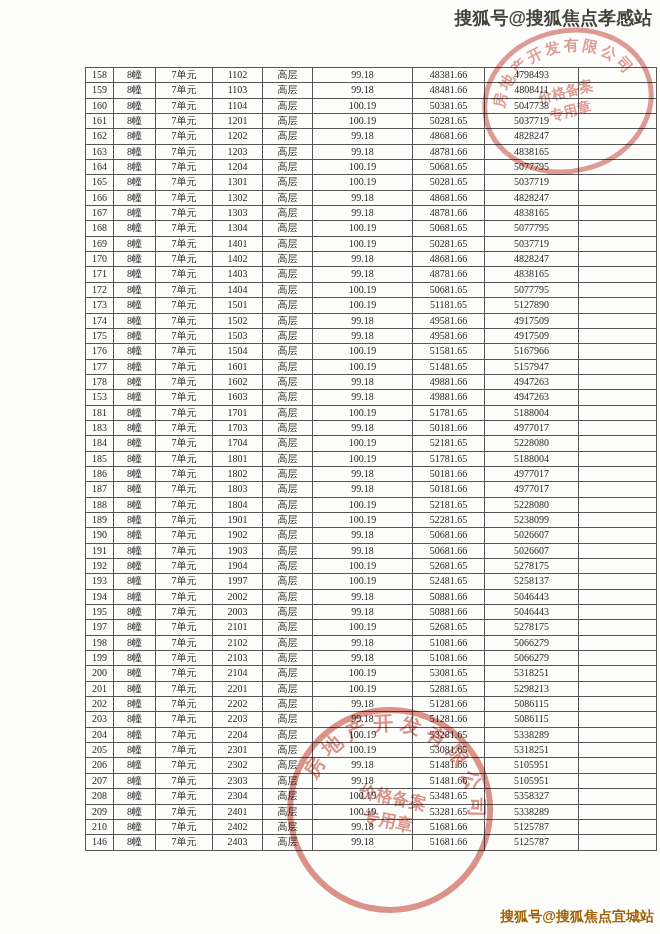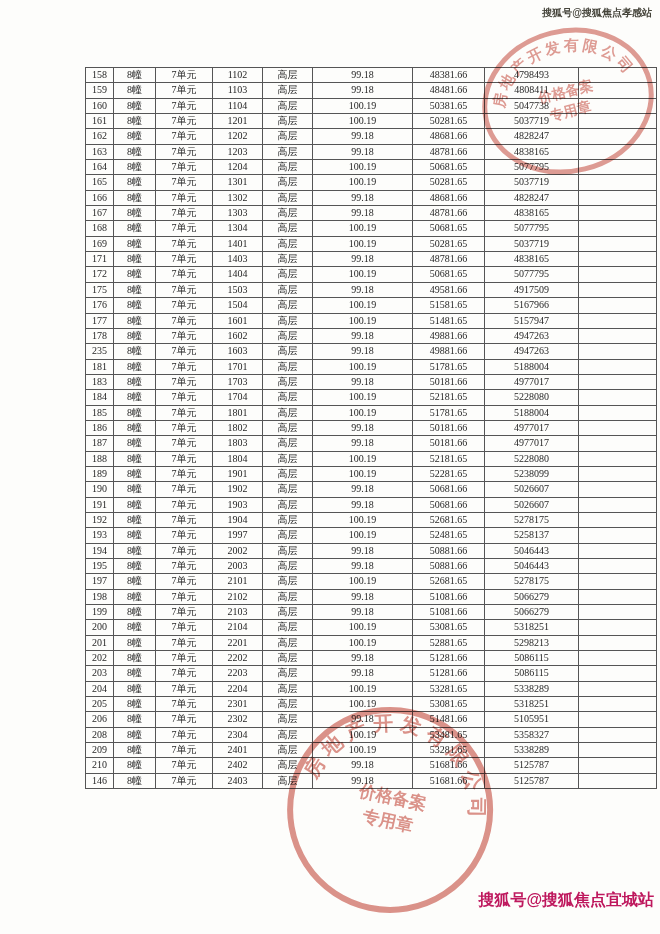--- a/index.html
+++ b/index.html
@@ -12,22 +12,22 @@
   .page{position:absolute;inset:0;background:#fdfdfb;}
 
   
   .wm{
     position:absolute;
     font-family:"Liberation Sans","DejaVu Sans",sans-serif;
     font-weight:700;color:#45443a;
     text-shadow:0 0 2px rgba(255,255,255,.9);
     white-space:nowrap;
   }
-  .wm-top{top:6px;right:8px;font-size:10px;}
-  .wm-bottom{bottom:23px;right:6px;font-size:16px;color:#be185d;}
+  .wm-top{top:6px;right:8px;font-size:18px;}
+  .wm-bottom{bottom:8px;right:6px;font-size:14px;color:#a16207;}
 
   
   table.price{
     position:absolute;left:85px;top:67px;width:571px;
     border-collapse:collapse;table-layout:fixed;
     font-size:10px;color:#262626;
   }
   table.price td{
     border:1px solid #555;
     height:14.35px;line-height:14.35px;
@@ -191,20 +191,31 @@
           <td>8幢</td>
           <td>7单元</td>
           <td>1401</td>
           <td>高层</td>
           <td>100.19</td>
           <td>50281.65</td>
           <td>5037719</td>
           <td></td>
         </tr>
         <tr>
+          <td>170</td>
+          <td>8幢</td>
+          <td>7单元</td>
+          <td>1402</td>
+          <td>高层</td>
+          <td>99.18</td>
+          <td>48681.66</td>
+          <td>4828247</td>
+          <td></td>
+        </tr>
+        <tr>
           <td>171</td>
           <td>8幢</td>
           <td>7单元</td>
           <td>1403</td>
           <td>高层</td>
           <td>99.18</td>
           <td>48781.66</td>
           <td>4838165</td>
           <td></td>
         </tr>
@@ -213,31 +224,53 @@
           <td>8幢</td>
           <td>7单元</td>
           <td>1404</td>
           <td>高层</td>
           <td>100.19</td>
           <td>50681.65</td>
           <td>5077795</td>
           <td></td>
         </tr>
         <tr>
-          <td>175</td>
-          <td>8幢</td>
-          <td>7单元</td>
-          <td>1503</td>
+          <td>173</td>
+          <td>8幢</td>
+          <td>7单元</td>
+          <td>1501</td>
+          <td>高层</td>
+          <td>100.19</td>
+          <td>51181.65</td>
+          <td>5127890</td>
+          <td></td>
+        </tr>
+        <tr>
+          <td>174</td>
+          <td>8幢</td>
+          <td>7单元</td>
+          <td>1502</td>
           <td>高层</td>
           <td>99.18</td>
           <td>49581.66</td>
           <td>4917509</td>
           <td></td>
         </tr>
         <tr>
+          <td>175</td>
+          <td>8幢</td>
+          <td>7单元</td>
+          <td>1503</td>
+          <td>高层</td>
+          <td>99.18</td>
+          <td>49581.66</td>
+          <td>4917509</td>
+          <td></td>
+        </tr>
+        <tr>
           <td>176</td>
           <td>8幢</td>
           <td>7单元</td>
           <td>1504</td>
           <td>高层</td>
           <td>100.19</td>
           <td>51581.65</td>
           <td>5167966</td>
           <td></td>
         </tr>
@@ -257,21 +290,21 @@
           <td>8幢</td>
           <td>7单元</td>
           <td>1602</td>
           <td>高层</td>
           <td>99.18</td>
           <td>49881.66</td>
           <td>4947263</td>
           <td></td>
         </tr>
         <tr>
-          <td>235</td>
+          <td>153</td>
           <td>8幢</td>
           <td>7单元</td>
           <td>1603</td>
           <td>高层</td>
           <td>99.18</td>
           <td>49881.66</td>
           <td>4947263</td>
           <td></td>
         </tr>
         <tr>
@@ -525,20 +558,31 @@
           <td>100.19</td>
           <td>53081.65</td>
           <td>5318251</td>
           <td></td>
         </tr>
         <tr>
           <td>206</td>
           <td>8幢</td>
           <td>7单元</td>
           <td>2302</td>
+          <td>高层</td>
+          <td>99.18</td>
+          <td>51481.66</td>
+          <td>5105951</td>
+          <td></td>
+        </tr>
+        <tr>
+          <td>207</td>
+          <td>8幢</td>
+          <td>7单元</td>
+          <td>2303</td>
           <td>高层</td>
           <td>99.18</td>
           <td>51481.66</td>
           <td>5105951</td>
           <td></td>
         </tr>
         <tr>
           <td>208</td>
           <td>8幢</td>
           <td>7单元</td>

